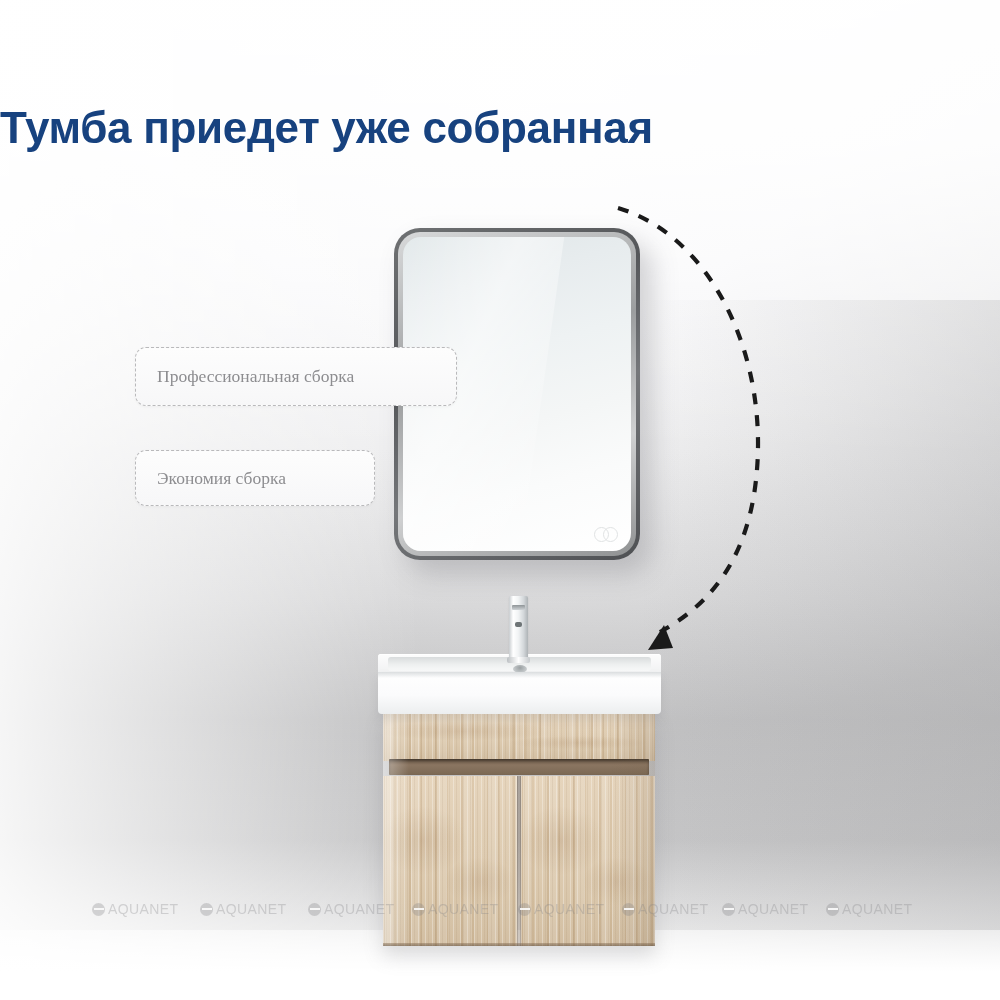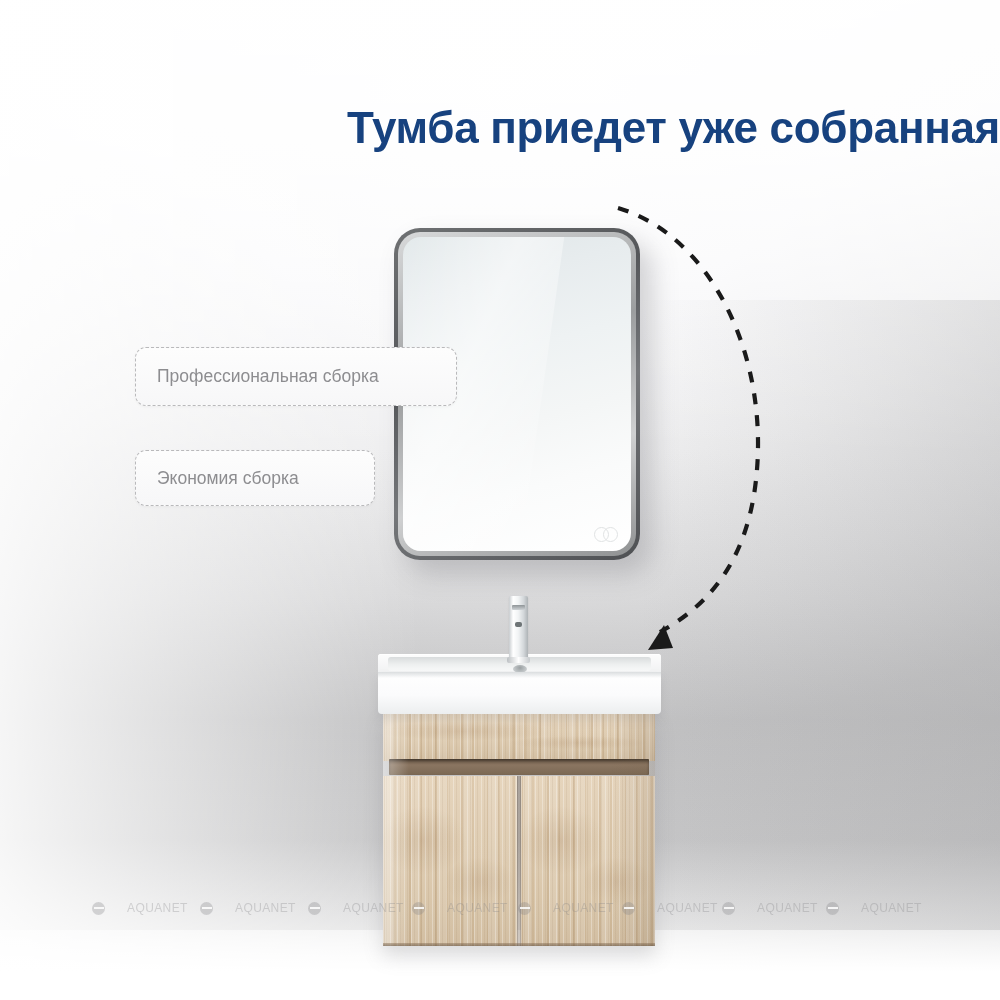--- a/index.html
+++ b/index.html
@@ -38,37 +38,38 @@
     background:linear-gradient(to left, rgba(150,150,152,0.20), rgba(150,150,152,0.0));
   }
   .floor{
     position:absolute;left:0;bottom:0;width:1000px;height:70px;
     background:linear-gradient(to bottom, rgba(255,255,255,0.55), #ffffff 60%, #ffffff 100%);
   }
 
   
   .headline{
     position:absolute;left:0;top:103px;width:1000px;
-    text-align:right;
+    text-align:left;
     font-size:44px;font-weight:bold;line-height:1.12;
     letter-spacing:-0.3px;
     color:#17427f;
   }
 
   
   .tag{
     position:absolute;
     background:linear-gradient(to bottom,#fdfdfd,#f7f7f8);
     border:1.6px dashed #b9b9bb;
     border-radius:11px;
     display:flex;align-items:center;
     color:#8d8d90;
     font-size:17.5px;
     box-shadow:0 1px 3px rgba(0,0,0,0.04);
     z-index:40;
+    font-family:Liberation Serif, serif;
   }
   .tag span{padding-left:21px;}
   .tag1{left:135px;top:347px;width:320px;height:57px;}
   .tag2{left:135px;top:450px;width:238px;height:54px;}
 
   
   .mirror{
     position:absolute;left:394px;top:228px;width:246px;height:332px;
     border-radius:26px;
     background:linear-gradient(150deg,#6f7173 0%,#55575a 35%,#75777a 60%,#4e5053 100%);
@@ -200,23 +201,23 @@
     pointer-events:none;
   }
   .cab-bottom-edge{
     position:absolute;left:0;bottom:0;width:272px;height:3px;
     background:linear-gradient(to bottom, rgba(140,115,88,0.45), rgba(90,72,55,0.55));
   }
 
   
   .wm-row{position:absolute;left:0;top:901px;width:1000px;height:26px;z-index:60;}
   .wm{
-    position:absolute;top:0;display:flex;align-items:center;gap:22px;
+    position:absolute;top:0;display:flex;align-items:center;gap:3px;
     color:rgba(130,130,134,0.30);
-    font-size:12px;letter-spacing:0.4px;
+    font-size:14px;letter-spacing:0.4px;
     white-space:nowrap;
   }
   .wm-mark{
     width:13px;height:13px;border-radius:50%;
     background:rgba(130,130,134,0.30);
     position:relative;flex:0 0 auto;
   }
   .wm-mark::after{
     content:"";position:absolute;left:1.5px;top:5px;width:10px;height:2.6px;
     background:rgba(255,255,255,0.85);

